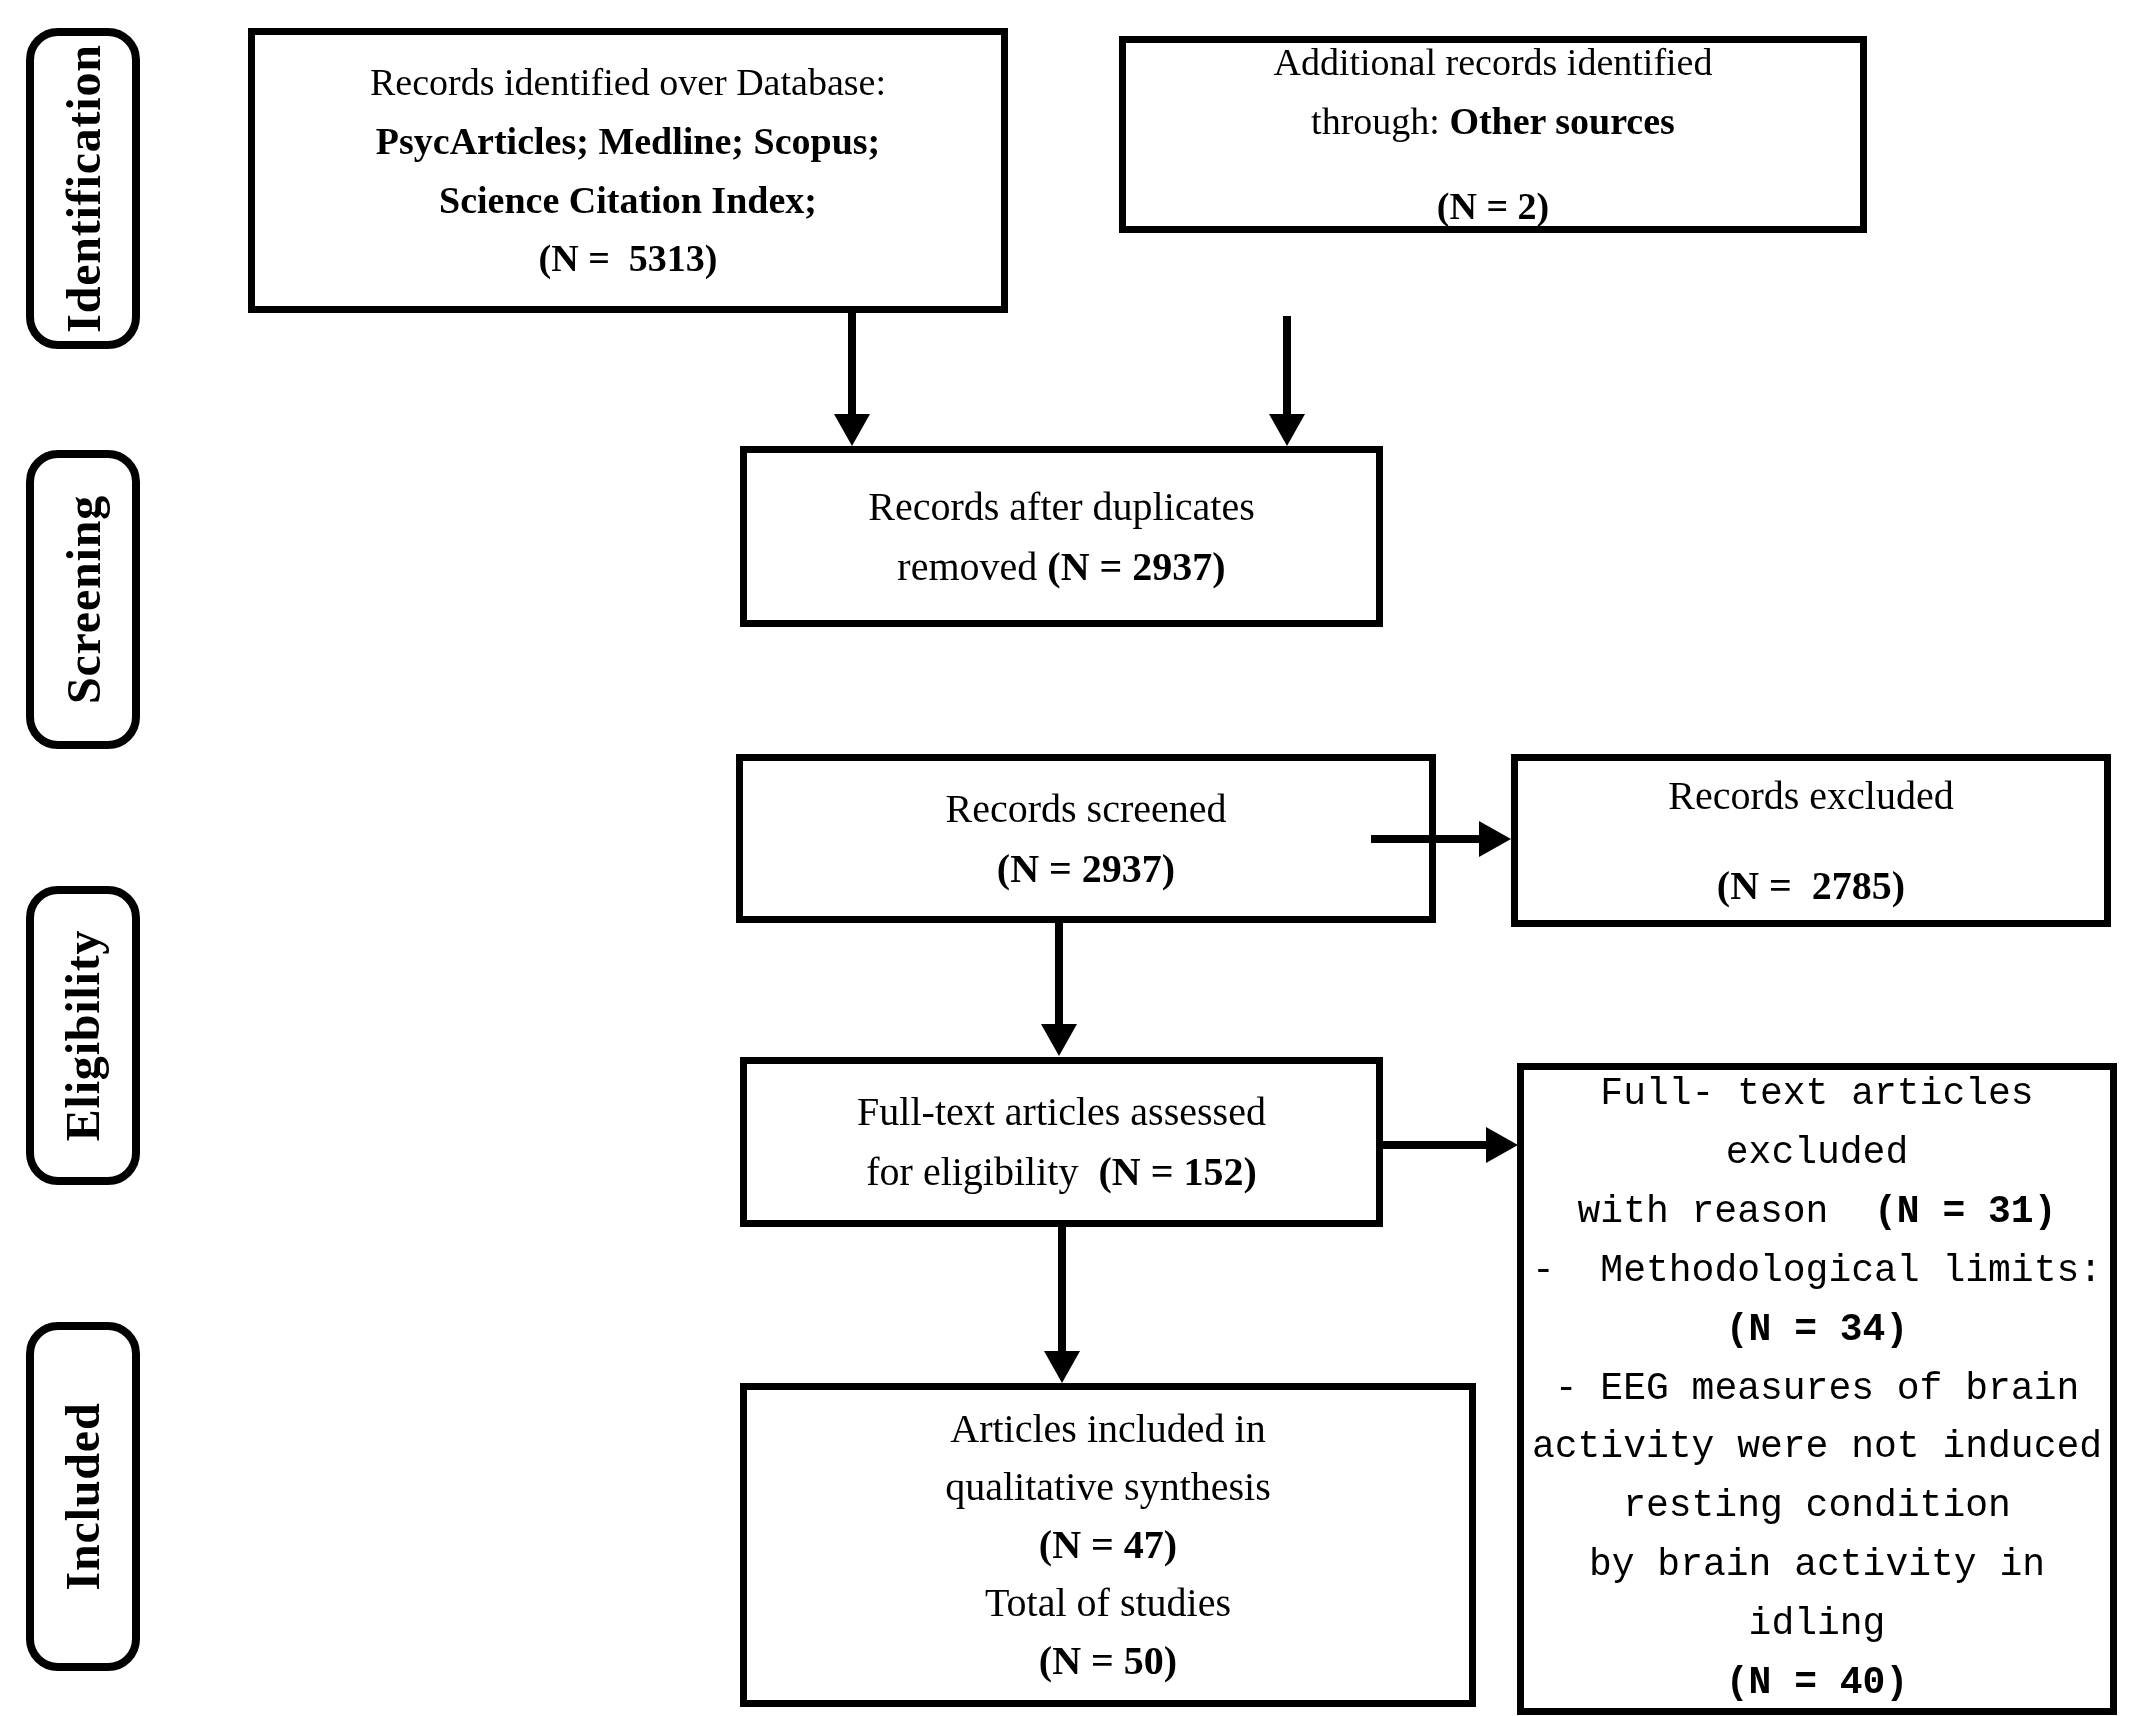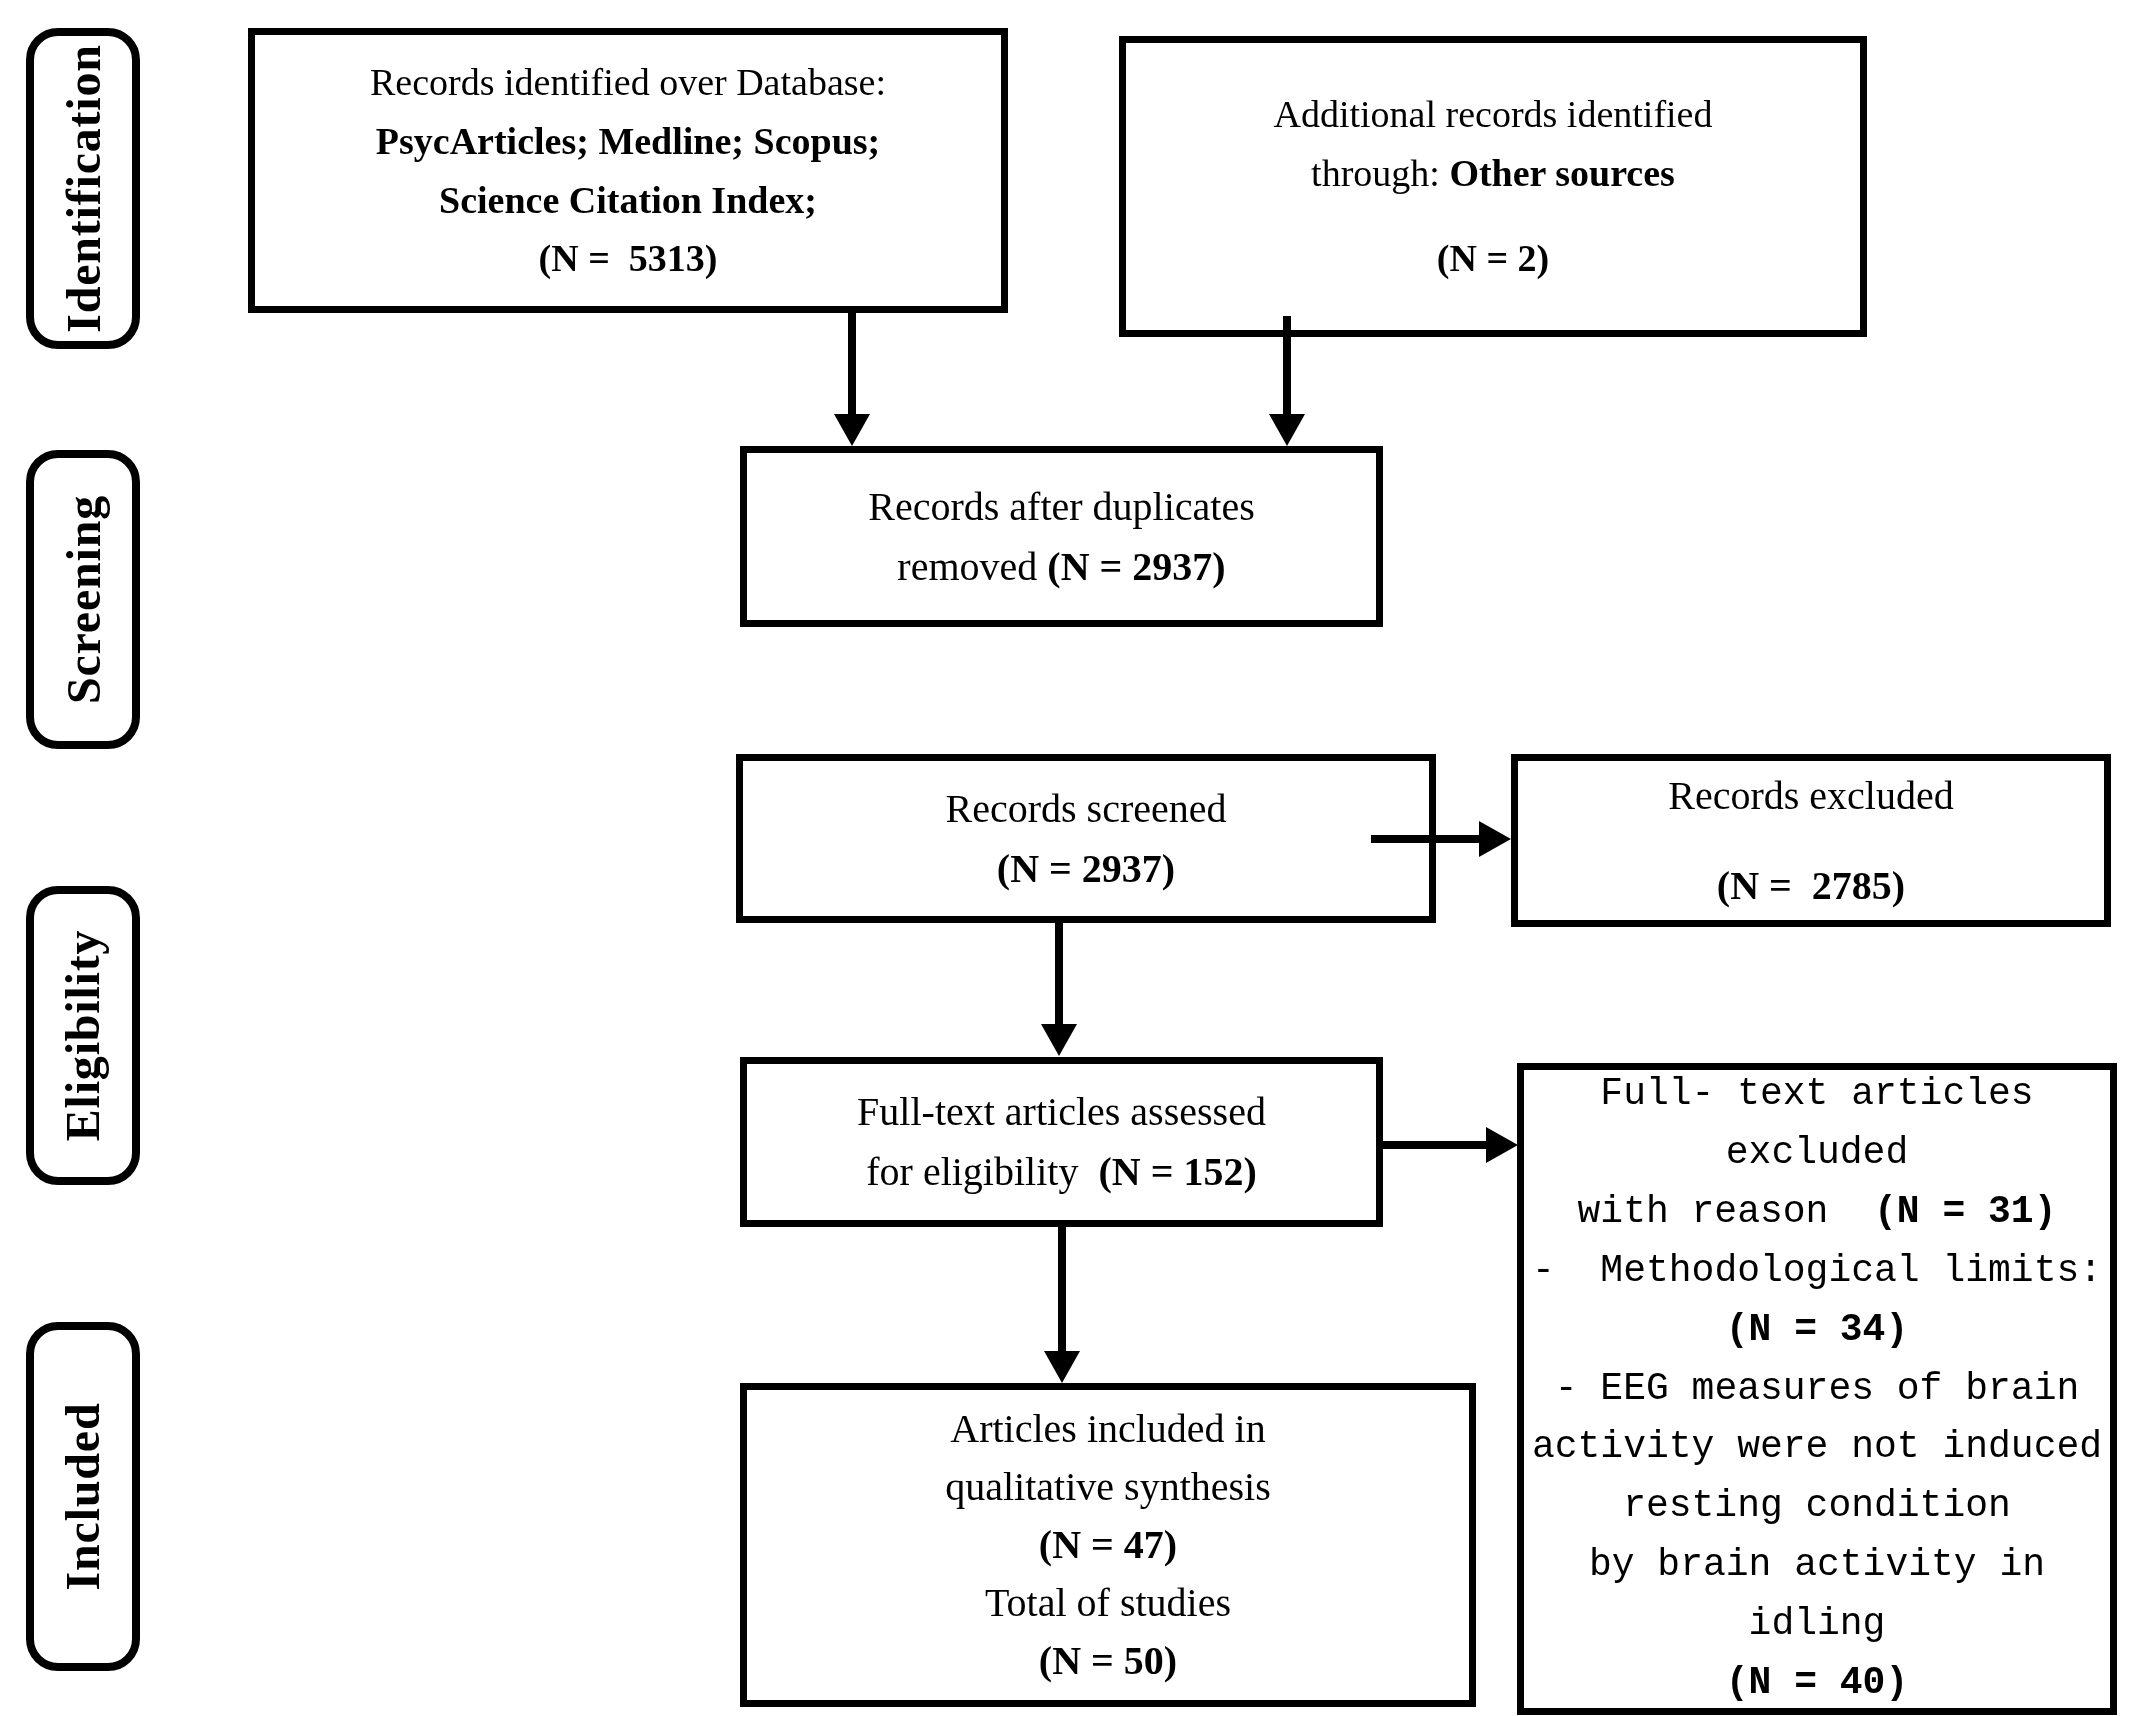--- a/index.html
+++ b/index.html
@@ -47,21 +47,21 @@
     display: flex;
     flex-direction: column;
     align-items: center;
     justify-content: center;
     text-align: center;
   }
   .box .ln { display: block; }
   b { font-weight: bold; }
 
   #box-identified      { left: 248px;  top: 28px;   width: 760px; height: 285px; font-size: 38px; line-height: 1.55; }
-  #box-additional      { left: 1119px; top: 36px;   width: 748px; height: 301px; font-size: 38px; line-height: 1.55; }
+  #box-additional      { left: 1119px; top: 36px;   width: 748px; height: 197px; font-size: 38px; line-height: 1.55; }
   #box-additional .n-gap { margin-top: 26px; }
   #box-duplicates      { left: 740px;  top: 446px;  width: 643px; height: 181px; font-size: 40px; line-height: 1.5; text-align: right; }
   #box-screened        { left: 736px;  top: 754px;  width: 700px; height: 169px; font-size: 40px; line-height: 1.5; }
   #box-excluded        { left: 1511px; top: 754px;  width: 600px; height: 173px; font-size: 40px; line-height: 1.5; gap: 30px; }
   #box-fulltext        { left: 740px;  top: 1057px; width: 643px; height: 170px; font-size: 40px; line-height: 1.5; }
   #box-ft-excluded     { left: 1517px; top: 1063px; width: 600px; height: 652px; font-size: 38px; line-height: 1.55; font-family: Liberation Mono, monospace; }
   #box-included        { left: 740px;  top: 1383px; width: 736px; height: 324px; font-size: 40px; line-height: 1.45; }
 
   #stage-identification { top: 28px;   height: 321px; }
   #stage-screening      { top: 450px;  height: 299px; }

